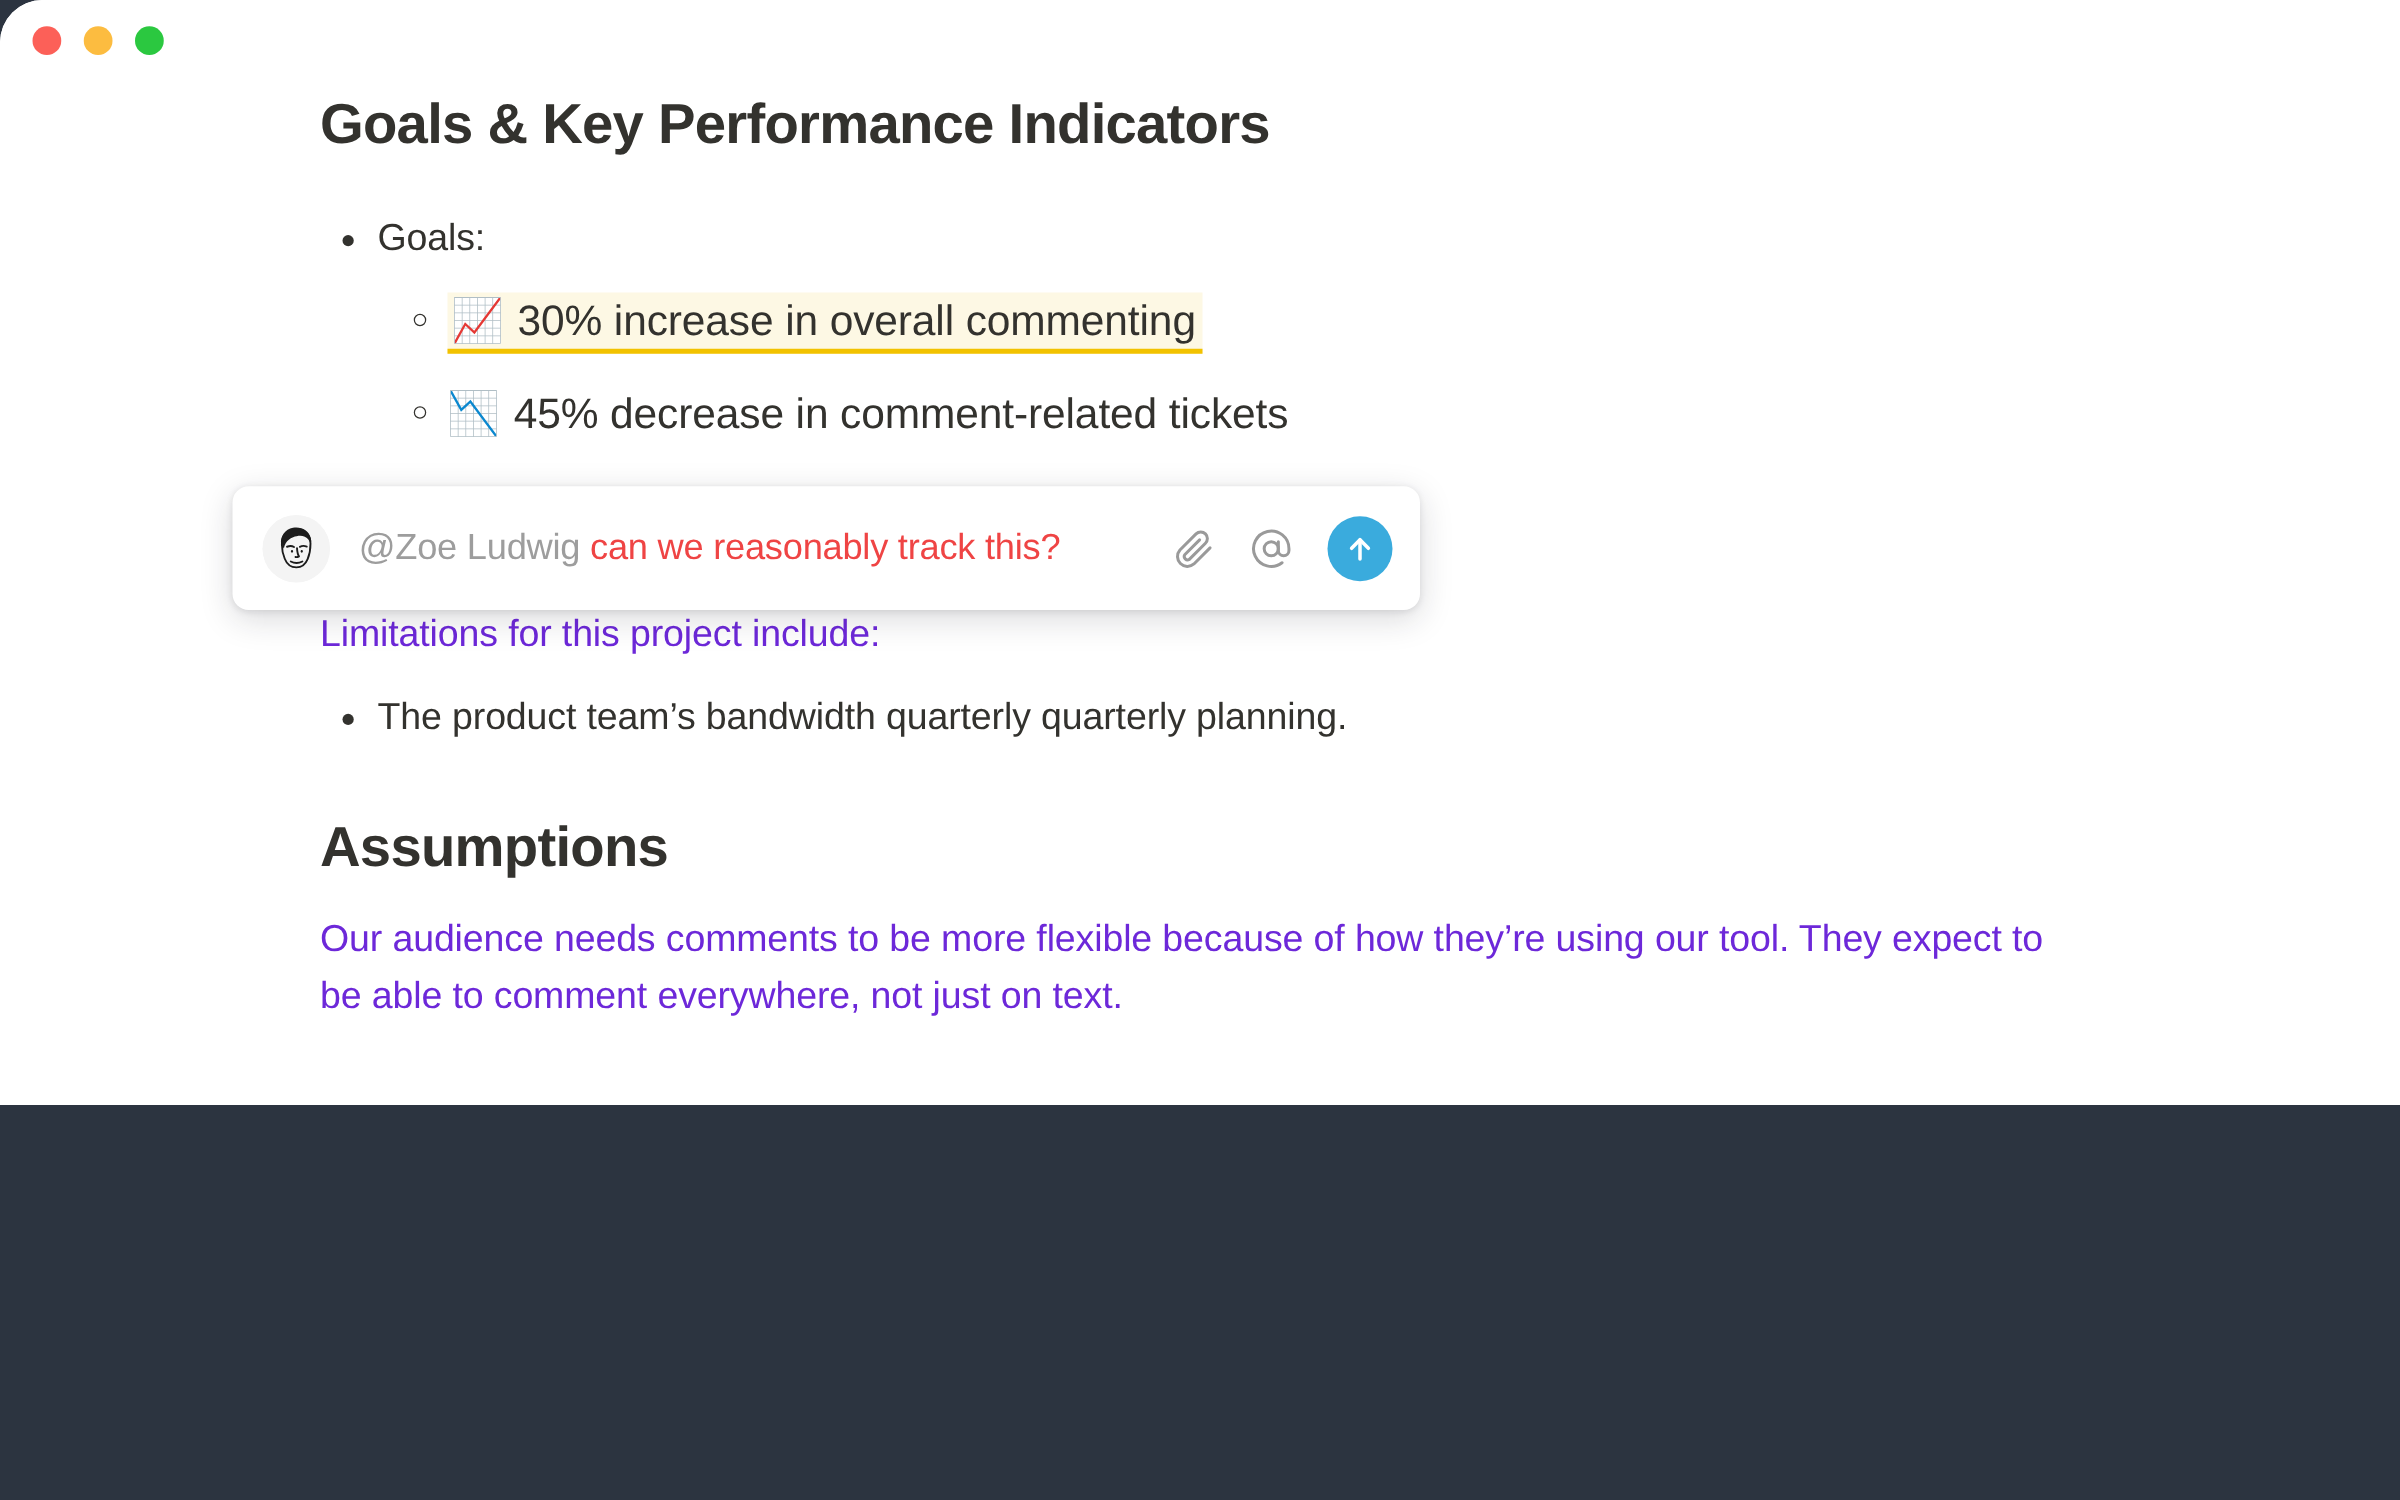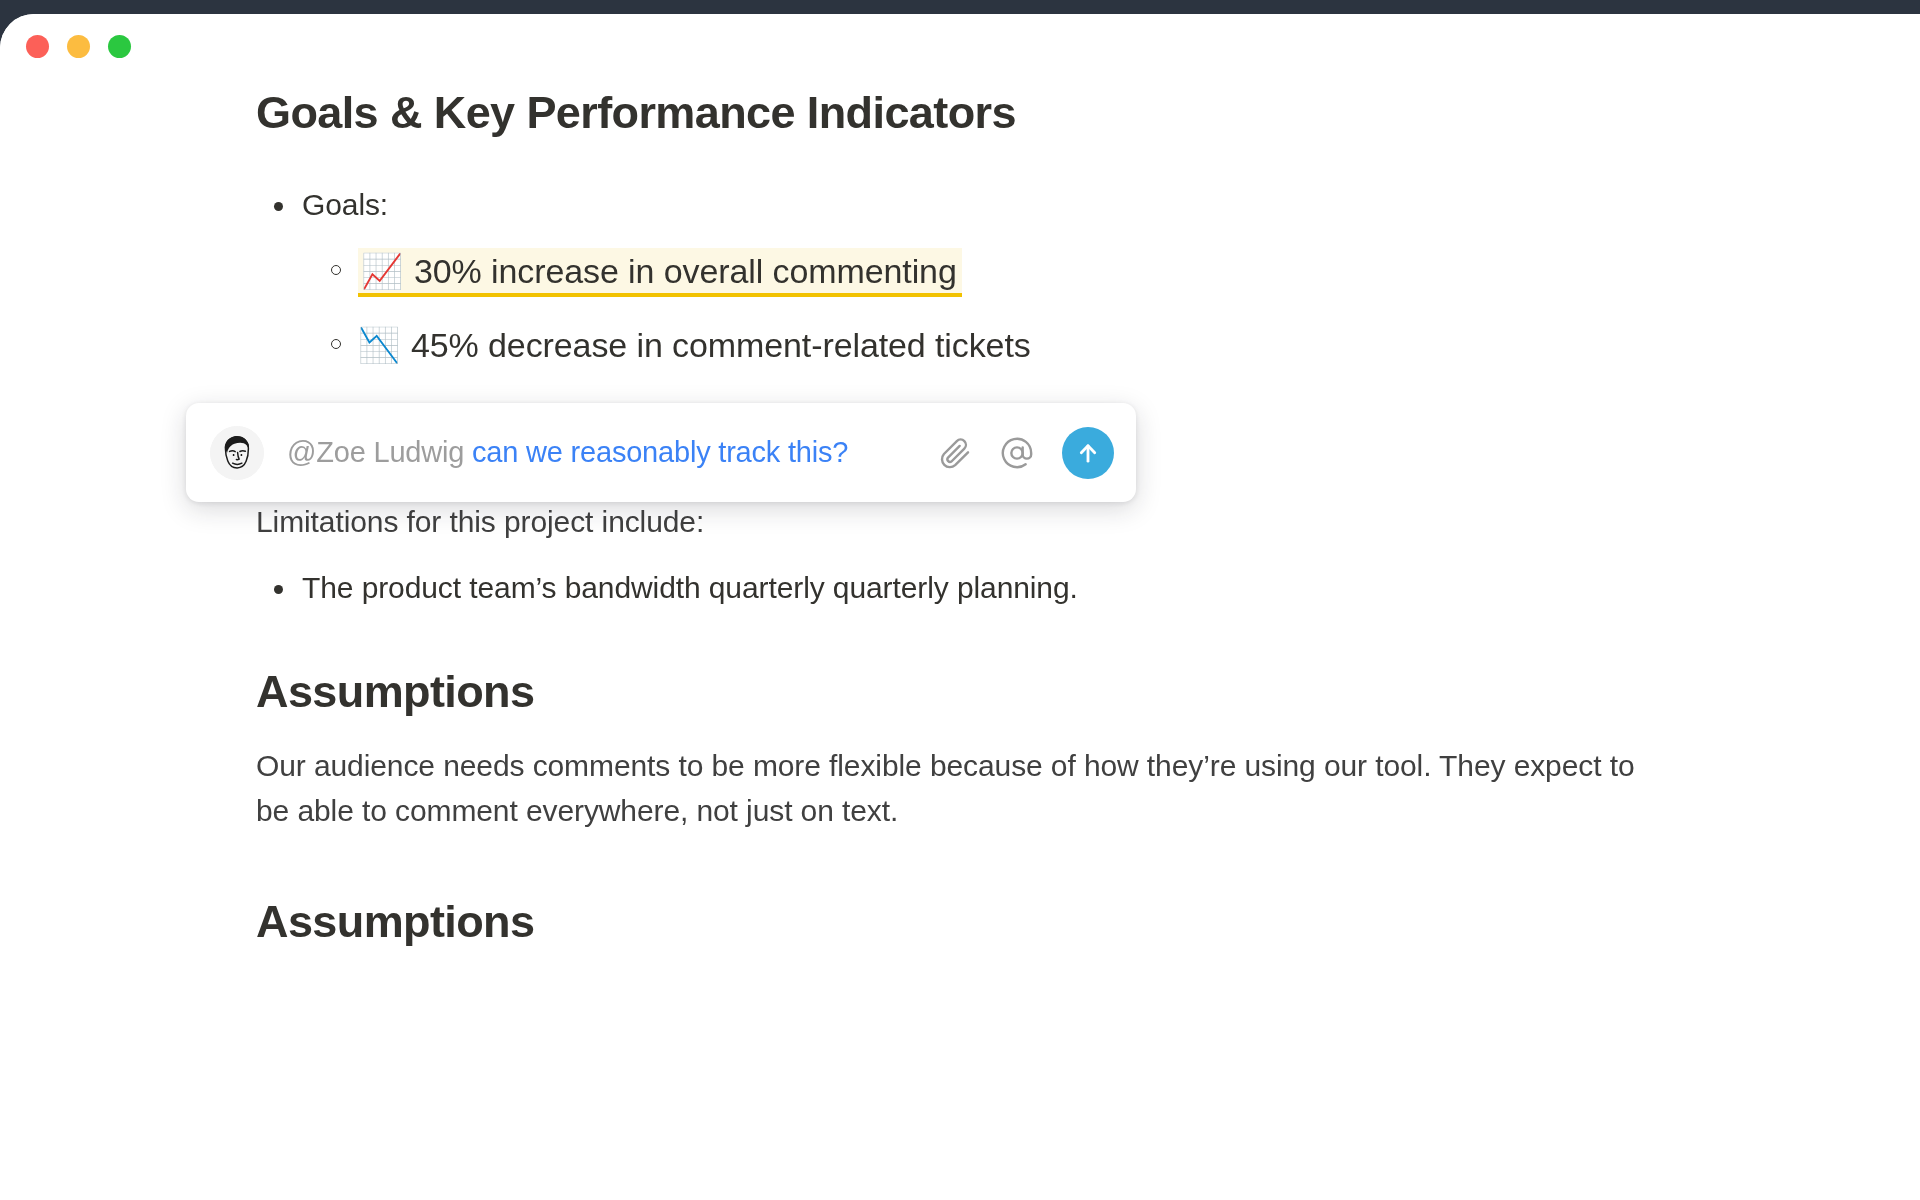--- a/index.html
+++ b/index.html
@@ -12,23 +12,23 @@
   }
 
   body {
     font-family: "Liberation Sans", "DejaVu Sans", sans-serif;
   }
 
   
   #app-window {
     position: absolute;
     left: 0;
-    top: 14px;
+    top: 0;
     width: 1920px;
-    height: 1186px;
+    height: 884px;
     background: #ffffff;
     border-top-left-radius: 34px;
     overflow: hidden;
     text-decoration: underline;
   }
 
   #titlebar {
     position: absolute;
     left: 0; top: 0;
     width: 100%;
@@ -74,21 +74,21 @@
     font-size: 45px;
     font-weight: 700;
     letter-spacing: -0.6px;
     color: #33322e;
     line-height: 1.18;
   }
 
   p.body-text {
     font-size: 30px;
     font-weight: 400;
-    color: #404040;
+    color: #6d28d9;
     line-height: 1.48;
     letter-spacing: -0.1px;
   }
 
   ul.bullets {
     list-style: none;
   }
 
   ul.bullets > li {
     position: relative;
@@ -181,21 +181,21 @@
   #comment-text-wrap {
     flex: 1 1 auto;
     padding-left: 23px;
     font-size: 29px;
     line-height: 1.2;
     white-space: nowrap;
     overflow: hidden;
     letter-spacing: -0.2px;
   }
   .mention-chip { color: #9d9d9d; }
-  .comment-rest { color: #3b82f6; }
+  .comment-rest { color: #ef4444; }
 
   .popup-actions {
     display: flex;
     align-items: center;
     gap: 0px;
     flex: 0 0 auto;
   }
 
   .icon-btn {
     width: 62px;

